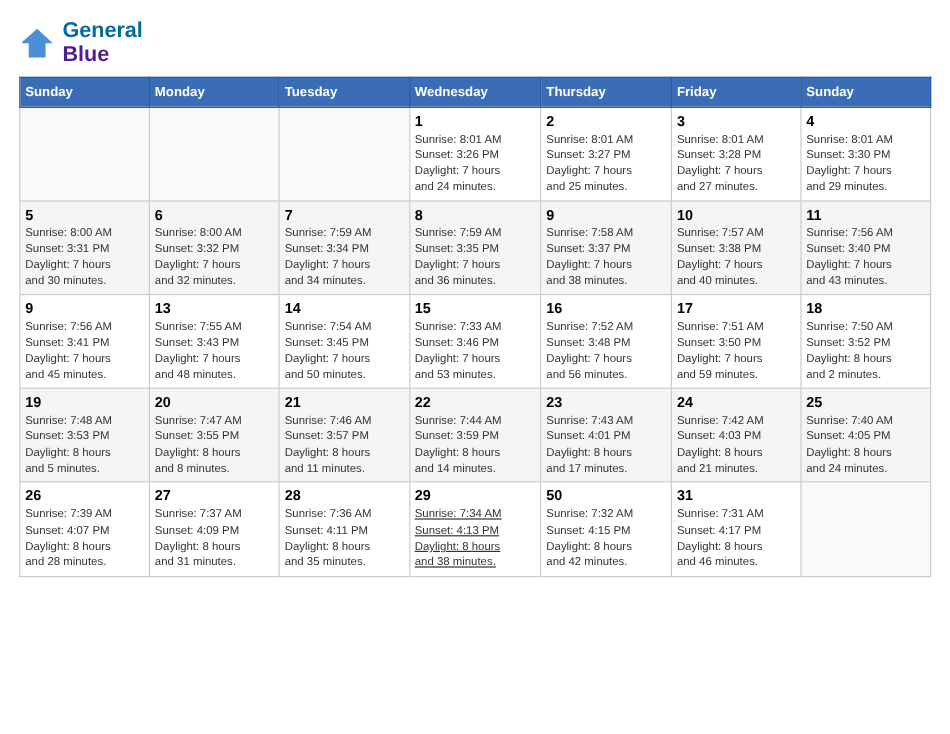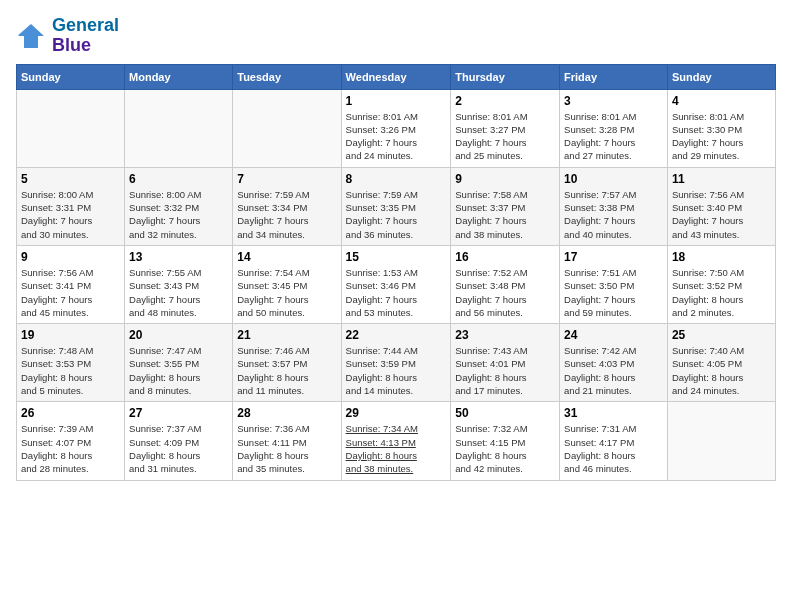--- a/index.html
+++ b/index.html
@@ -223,21 +223,21 @@
         </td>
         <td>
           <div class="day-number">14</div>
           <div class="day-info" style="white-space: pre-line;">Sunrise: 7:54 AM
 Sunset: 3:45 PM
 Daylight: 7 hours
 and 50 minutes.</div>
         </td>
         <td>
           <div class="day-number">15</div>
-          <div class="day-info" style="white-space: pre-line;">Sunrise: 1:53 AM
+          <div class="day-info" style="white-space: pre-line;">Sunrise: 7:33 AM
 Sunset: 3:46 PM
 Daylight: 7 hours
 and 53 minutes.</div>
         </td>
         <td>
           <div class="day-number">16</div>
           <div class="day-info" style="white-space: pre-line;">Sunrise: 7:52 AM
 Sunset: 3:48 PM
 Daylight: 7 hours
 and 56 minutes.</div>

